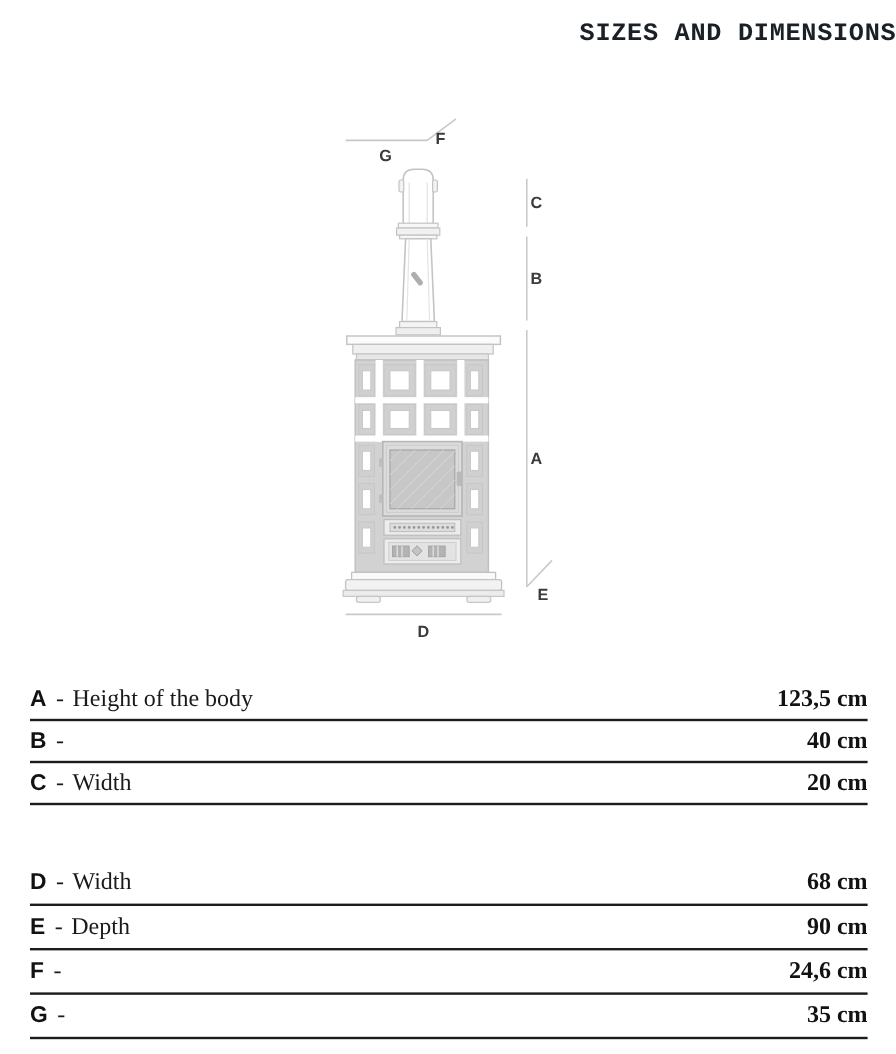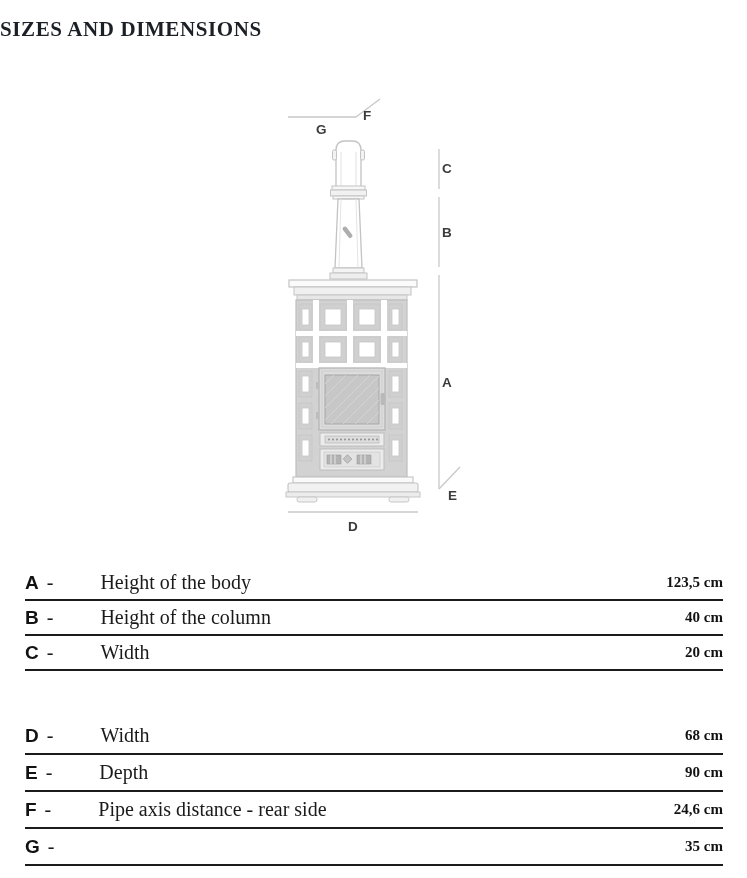--- a/index.html
+++ b/index.html
@@ -6,22 +6,22 @@
   .page{
     position:relative;
     width:747px;height:878px;
     background:#ffffff;
     overflow:hidden;
     font-family:"Liberation Serif", serif;
   }
   .page-title{
     position:absolute;
     top:17px;left:0;right:0;
-    text-align:left;
-    font-family:Liberation Serif, serif;
+    text-align:right;
+    font-family:Liberation Mono, monospace;
     font-weight:700;
     font-size:21px;
     letter-spacing:0.6px;
     color:#1b2027;
   }
   .drawing-svg{
     position:absolute;
     top:0;left:0;
     width:747px;height:545px;
   }
@@ -55,25 +55,24 @@
     color:#121212;
   }
   .spec-dash{
     font-size:20px;
     color:#1a1a1a;
     margin:0 7px 0 8px;
   }
   .spec-label{
     font-size:20px;
     color:#1a1a1a;
-    margin-left:40px;
   }
   .spec-value{
     font-weight:700;
-    font-size:15px;
+    font-size:20px;
     color:#121212;
     white-space:nowrap;
   }
 </style>
 </head>
 <body>
 
 <div class="page">
 
   <div class="page-title">SIZES AND DIMENSIONS</div>
@@ -244,21 +243,20 @@
         <span class="spec-letter">A</span>
         <span class="spec-dash">-</span>
         <span class="spec-label">Height of the body</span>
       </span>
       <span class="spec-value">123,5 cm</span>
     </div>
     <div class="spec-row">
       <span class="row-left">
         <span class="spec-letter">B</span>
         <span class="spec-dash">-</span>
-        <span class="spec-label">Height of the column</span>
       </span>
       <span class="spec-value">40 cm</span>
     </div>
     <div class="spec-row">
       <span class="row-left">
         <span class="spec-letter">C</span>
         <span class="spec-dash">-</span>
         <span class="spec-label">Width</span>
       </span>
       <span class="spec-value">20 cm</span>
@@ -279,21 +277,20 @@
         <span class="spec-letter">E</span>
         <span class="spec-dash">-</span>
         <span class="spec-label">Depth</span>
       </span>
       <span class="spec-value">90 cm</span>
     </div>
     <div class="spec-row">
       <span class="row-left">
         <span class="spec-letter">F</span>
         <span class="spec-dash">-</span>
-        <span class="spec-label">Pipe axis distance - rear side</span>
       </span>
       <span class="spec-value">24,6 cm</span>
     </div>
     <div class="spec-row">
       <span class="row-left">
         <span class="spec-letter">G</span>
         <span class="spec-dash">-</span>
       </span>
       <span class="spec-value">35 cm</span>
     </div>

